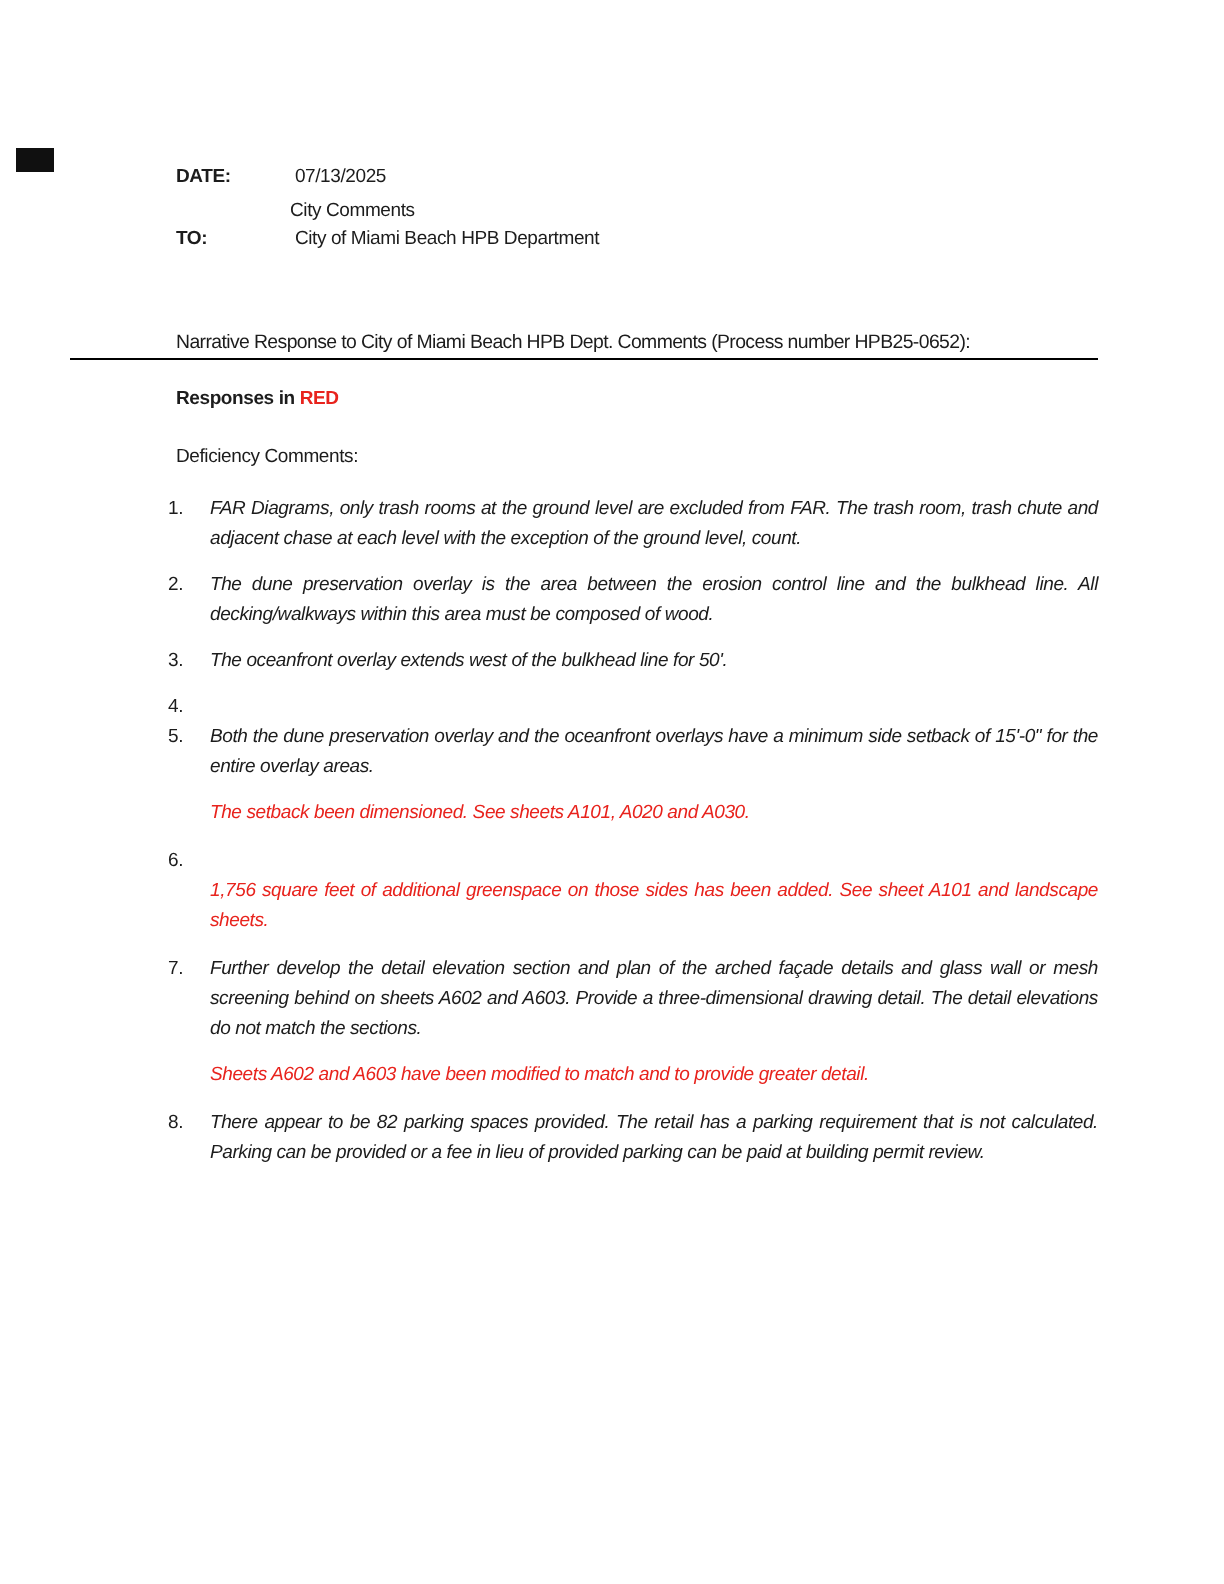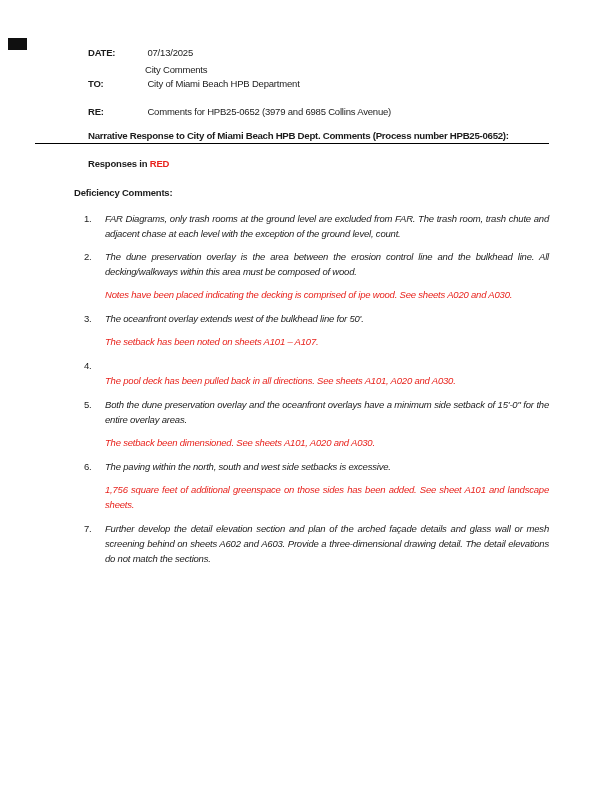--- a/index.html
+++ b/index.html
@@ -11,20 +11,21 @@
     position: relative;
     width: 612px;
     height: 572px;
     background: #ffffff;
     overflow: hidden;
     font-family: "Liberation Sans", "DejaVu Sans", sans-serif;
     font-size: 9.5px;
     letter-spacing: -0.2px;
     line-height: 15px;
     color: #1c1c1c;
+    margin-top: 36px;
   }
   .artifact {
     position: absolute;
     left: 8px;
     top: 38px;
     width: 19px;
     height: 12px;
     background: #101010;
   }
   .hrow {
@@ -37,21 +38,21 @@
     width: 57px;
     font-weight: 700;
   }
   .hrow.note-row {
     left: 145px;
   }
   .doc-title {
     position: absolute;
     left: 88px;
     top: 128px;
-    font-weight: 700;
+    font-weight: 400;
     font-size: 9.7px;
     letter-spacing: -0.3px;
     white-space: nowrap;
   }
   .title-rule {
     position: absolute;
     left: 35px;
     top: 143px;
     width: 514px;
     height: 0;
@@ -61,23 +62,23 @@
     position: absolute;
     left: 88px;
     top: 156px;
     font-weight: 700;
   }
   .red {
     color: var(--response-red, #e8231d);
   }
   .section-heading {
     position: absolute;
-    left: 74px;
+    left: 88px;
     top: 185px;
-    font-weight: 700;
+    font-weight: 400;
   }
   .comments-list {
     position: absolute;
     left: 84px;
     top: 211px;
     width: 465px;
   }
   .item-row {
     display: flex;
     align-items: flex-start;
@@ -113,24 +114,20 @@
 
   <div class="hrow note-row" style="top:62px">
     <span class="value">City Comments</span>
   </div>
 
   <div class="hrow" style="top:76px">
     <span class="label">TO:</span>
     <span class="value">City of Miami Beach HPB Department</span>
   </div>
 
-  <div class="hrow" style="top:104px">
-    <span class="label">RE:</span>
-    <span class="value">Comments for HPB25-0652 (3979 and 6985 Collins Avenue)</span>
-  </div>
 
   <div class="doc-title">Narrative Response to City of Miami Beach HPB Dept. Comments (Process number HPB25-0652):</div>
   <div class="title-rule"></div>
 
   <div class="responses-note">
     <span>Responses in </span><span class="red">RED</span>
   </div>
 
   <div class="section-heading">Deficiency Comments:</div>
 
@@ -139,56 +136,53 @@
         <div class="item-row">
           <span class="num">1.</span>
           <div class="par">FAR Diagrams, only trash rooms at the ground level are excluded from FAR. The trash room, trash chute and adjacent chase at each level with the exception of the ground level, count.</div>
         </div>
       </div>
       <div class="list-item">
         <div class="item-row">
           <span class="num">2.</span>
           <div class="par">The dune preservation overlay is the area between the erosion control line and the bulkhead line. All decking/walkways within this area must be composed of wood.</div>
         </div>
-        <div class="par resp">Notes have been placed indicating the decking is comprised of ipe wood. See sheets A020 and A030.</div>
       </div>
       <div class="list-item">
         <div class="item-row">
           <span class="num">3.</span>
           <div class="par">The oceanfront overlay extends west of the bulkhead line for 50'.</div>
         </div>
-        <div class="par resp">The setback has been noted on sheets A101 – A107.</div>
       </div>
       <div class="list-item">
         <div class="item-row">
           <span class="num">4.</span>
         </div>
-        <div class="par resp">The pool deck has been pulled back in all directions. See sheets A101, A020 and A030.</div>
       </div>
       <div class="list-item">
         <div class="item-row">
           <span class="num">5.</span>
           <div class="par">Both the dune preservation overlay and the oceanfront overlays have a minimum side setback of 15'-0" for the entire overlay areas.</div>
         </div>
         <div class="par resp">The setback been dimensioned. See sheets A101, A020 and A030.</div>
       </div>
       <div class="list-item">
         <div class="item-row">
           <span class="num">6.</span>
-          <div class="par">The paving within the north, south and west side setbacks is excessive.</div>
         </div>
         <div class="par resp">1,756 square feet of additional greenspace on those sides has been added. See sheet A101 and landscape sheets.</div>
       </div>
       <div class="list-item">
         <div class="item-row">
           <span class="num">7.</span>
           <div class="par">Further develop the detail elevation section and plan of the arched façade details and glass wall or mesh screening behind on sheets A602 and A603. Provide a three-dimensional drawing detail. The detail elevations do not match the sections.</div>
         </div>
         <div class="par resp">Sheets A602 and A603 have been modified to match and to provide greater detail.</div>
       </div>
       <div class="list-item">
         <div class="item-row">
           <span class="num">8.</span>
+          <div class="par">There appear to be 82 parking spaces provided. The retail has a parking requirement that is not calculated. Parking can be provided or a fee in lieu of provided parking can be paid at building permit review.</div>
         </div>
       </div>
     </div>
 
 </div>
 
 </body></html>

